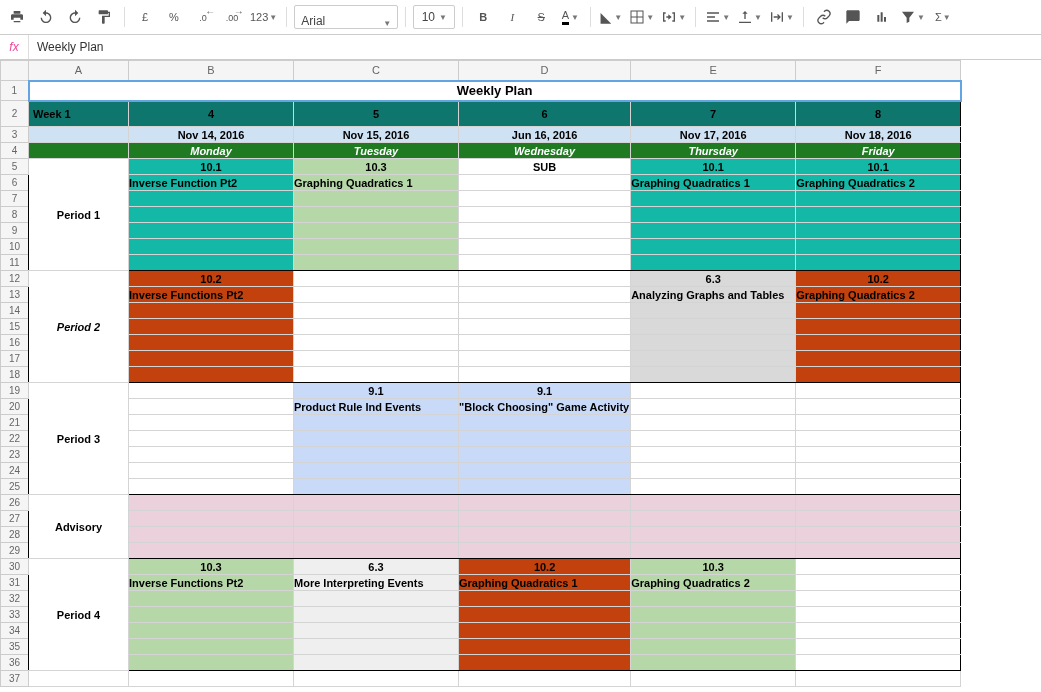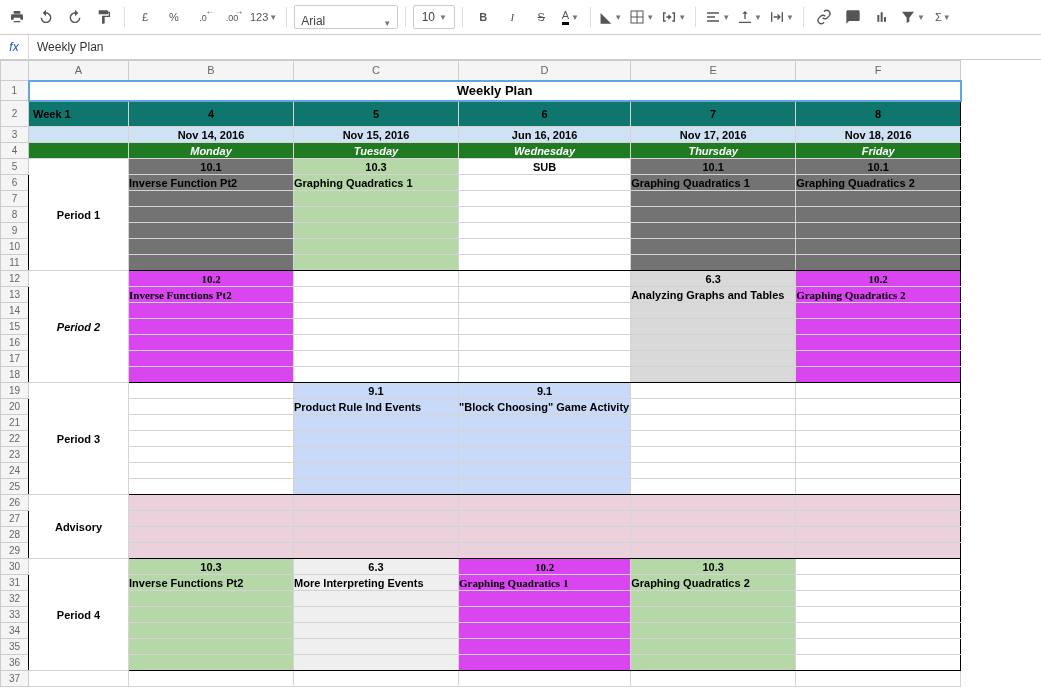--- a/index.html
+++ b/index.html
@@ -4,21 +4,21 @@
 <style>
 html,body{margin:0;padding:0;font-family:Arial,sans-serif;font-size:11px;color:#000;background:#fff;}
 .toolbar{height:34px;border-bottom:1px solid #ccc;display:flex;align-items:center;padding:0 4px;gap:3px;}
 .tbtn{min-width:22px;height:24px;display:flex;align-items:center;justify-content:center;cursor:pointer;border-radius:2px;color:#555;padding:0 2px;}
 .sep{width:1px;height:20px;background:#ddd;margin:0 4px;}
 .dd{display:flex;align-items:center;}
 .dd-arrow{font-size:8px;color:#777;margin-left:1px;}
 .font-sel{width:90px;height:22px;border:1px solid #ccc;border-radius:2px;display:flex;align-items:flex-end;padding:0 6px;font-size:12px;color:#444;justify-content:space-between;}
 .size-sel{width:40px;height:22px;border:1px solid #ccc;border-radius:2px;display:flex;align-items:center;justify-content:center;font-size:12px;color:#444;}
 .fx-bar{height:24px;border-bottom:1px solid #ccc;display:flex;align-items:center;}
-.fx-lbl{width:28px;text-align:center;color:#1d4ed8;font-style:italic;font-size:12px;border-right:1px solid #ddd;height:100%;display:flex;align-items:center;justify-content:center;}
+.fx-lbl{width:28px;text-align:center;color:#ec4899;font-style:italic;font-size:12px;border-right:1px solid #ddd;height:100%;display:flex;align-items:center;justify-content:center;}
 .fx-val{padding-left:8px;font-size:12px;color:#333;}
 
 .sheet{overflow:auto;}
 table{border-collapse:collapse;table-layout:fixed;}
 th,td{border:1px solid #d4d4d4;box-sizing:border-box;overflow:hidden;white-space:nowrap;}
 .colhdr{background:#f5f5f5;color:#666;font-weight:normal;font-size:11px;text-align:center;height:20px;border:1px solid #ccc;}
 .rowhdr{background:#f5f5f5;color:#666;font-weight:normal;font-size:10px;text-align:center;width:28px;border:1px solid #ccc;}
 .corner{background:#f5f5f5;border:1px solid #ccc;width:28px;}
 
 .w-a{width:100px;}
@@ -35,23 +35,23 @@
 .b-top{border-top:1px solid #000;}
 .b-bot{border-bottom:1px solid #000;}
 .b-left{border-left:1px solid #000;}
 .b-right{border-right:1px solid #000;}
 
 .sect{height:16px;font-size:11px;}
 .sect.hdr{text-align:center;font-weight:bold;}
 .sect.desc{text-align:left;padding-left:0;font-weight:bold;}
 .period-lbl{text-align:center;font-weight:bold;background:#fff;}
 
-.c-red{background:#737373;}
+.c-red{background:#14b8a6;}
 .c-green{background:#b6d7a8;}
-.c-yellow{background:#d946ef;font-family:Liberation Serif, serif;}
+.c-yellow{background:#c2410c;}
 .c-greyh{background:#d9d9d9;}
 .c-grey{background:#efefef;}
 .c-blue{background:#c9daf8;}
 .c-pink{background:#ead1dc;}
 .c-white{background:#fff;}
 
 .icon-svg{width:16px;height:16px;}
 .txt-color-bar{border-bottom:3px solid #000;padding-bottom:1px;}
 .fill-color{display:flex;align-items:center;}
 .fill-color .bucket{font-size:14px;line-height:1;}

